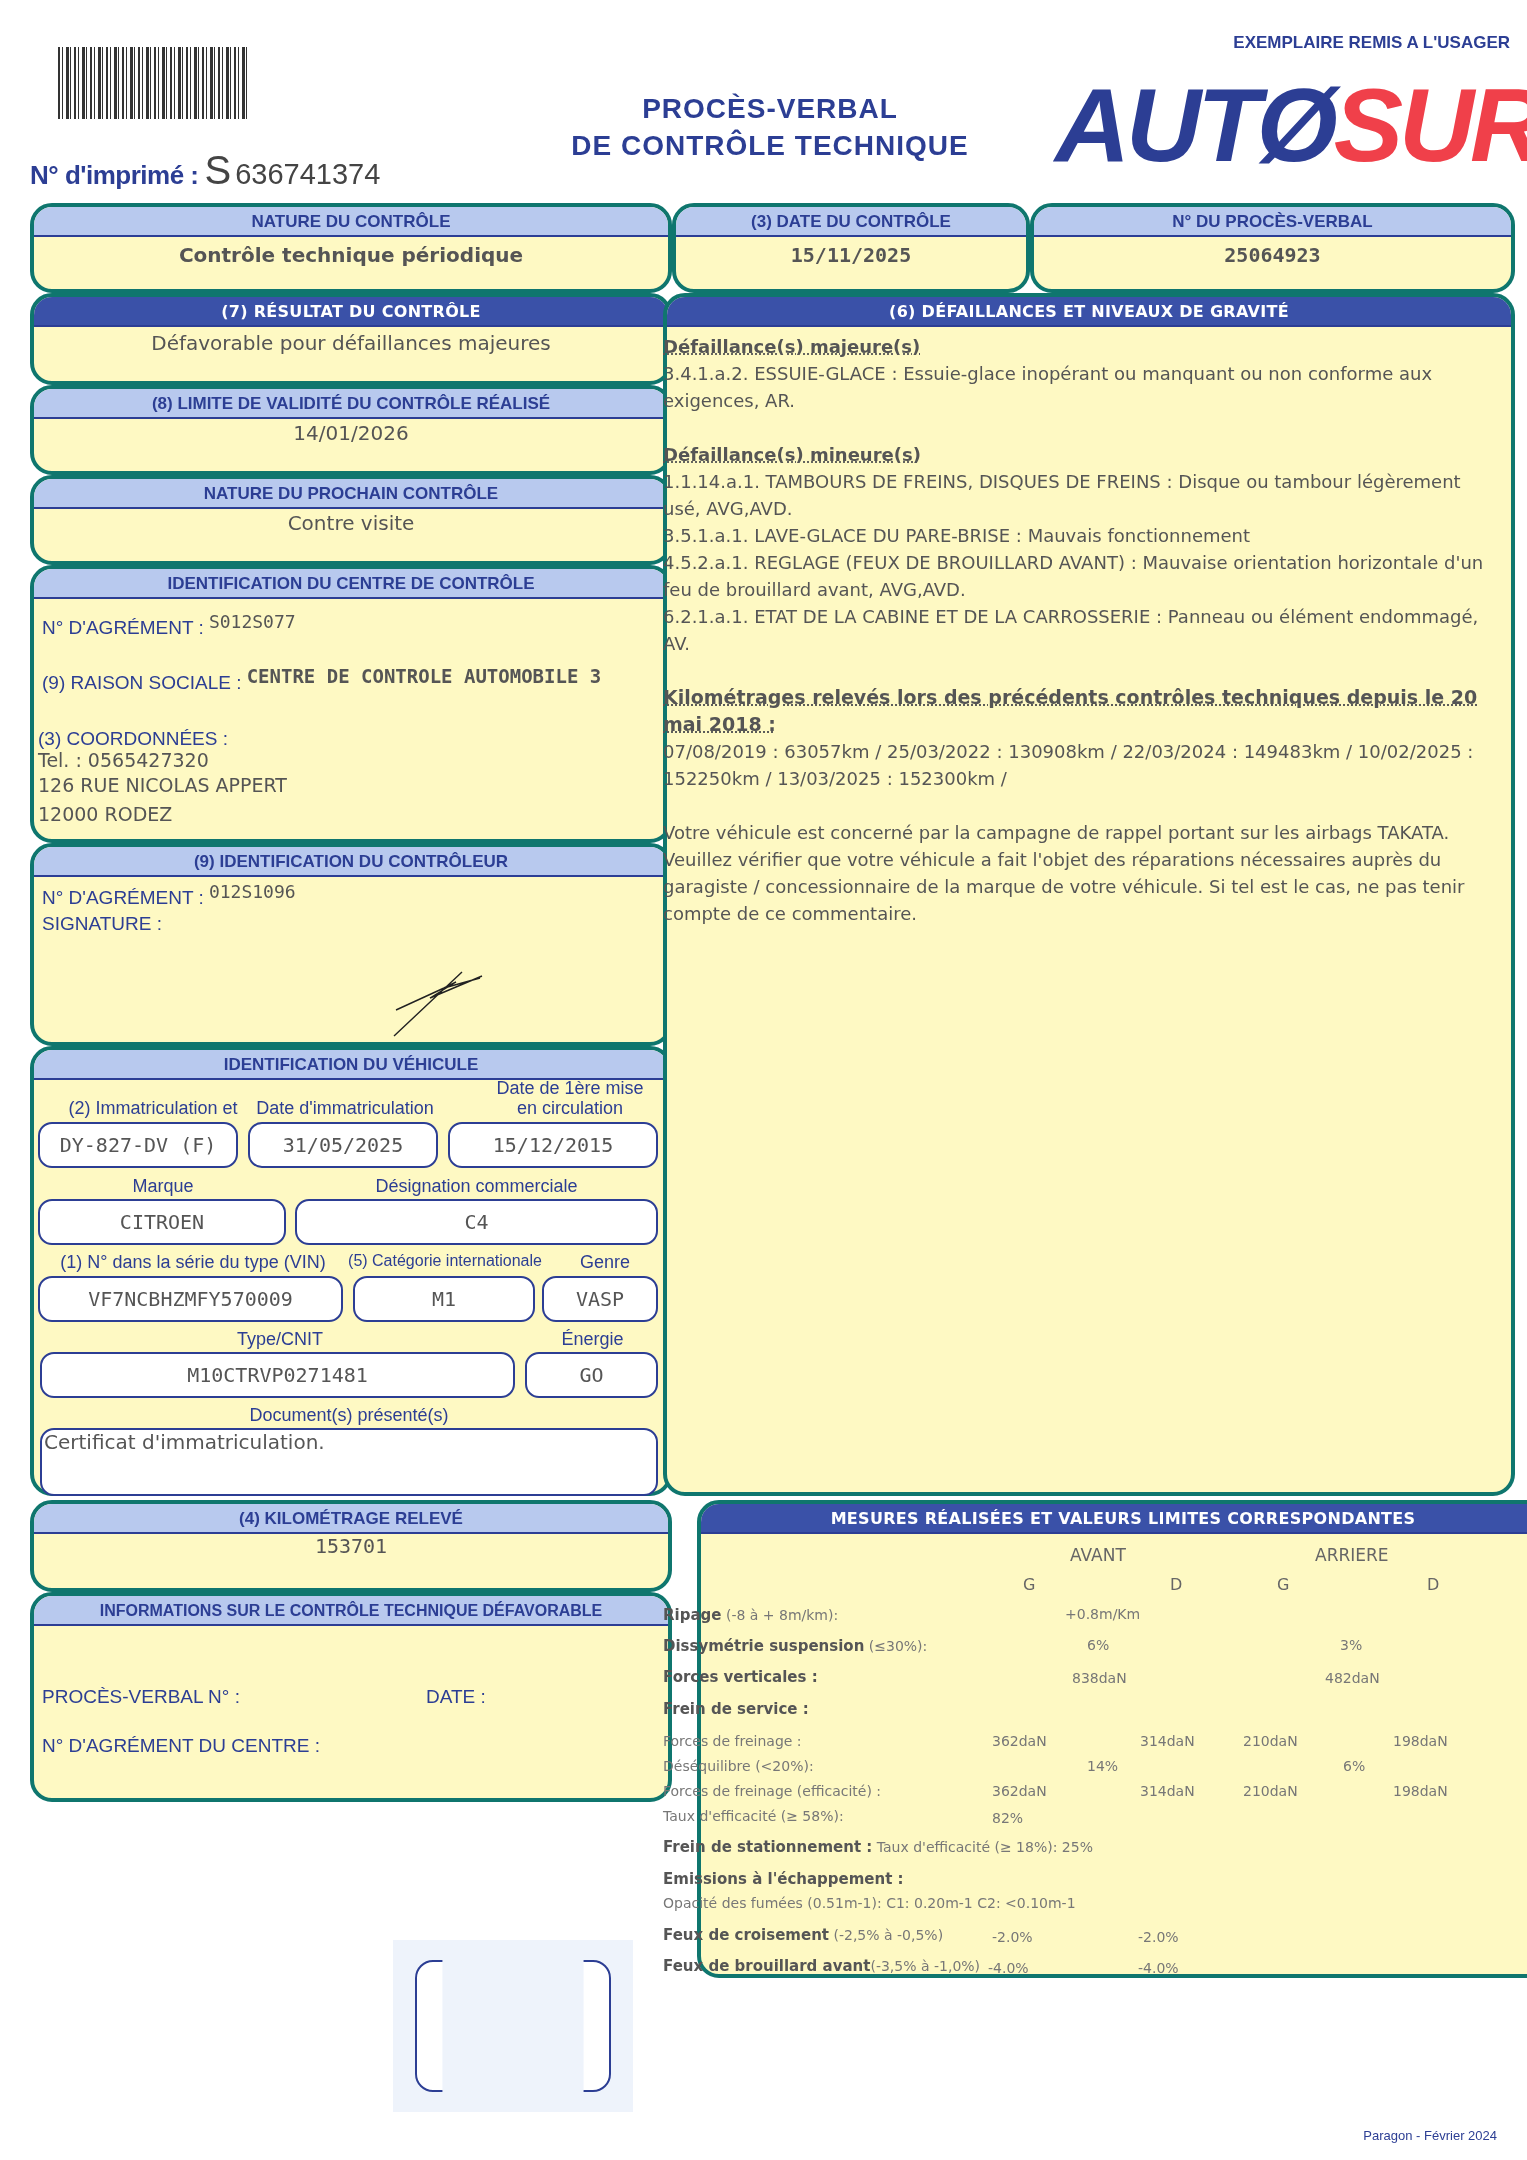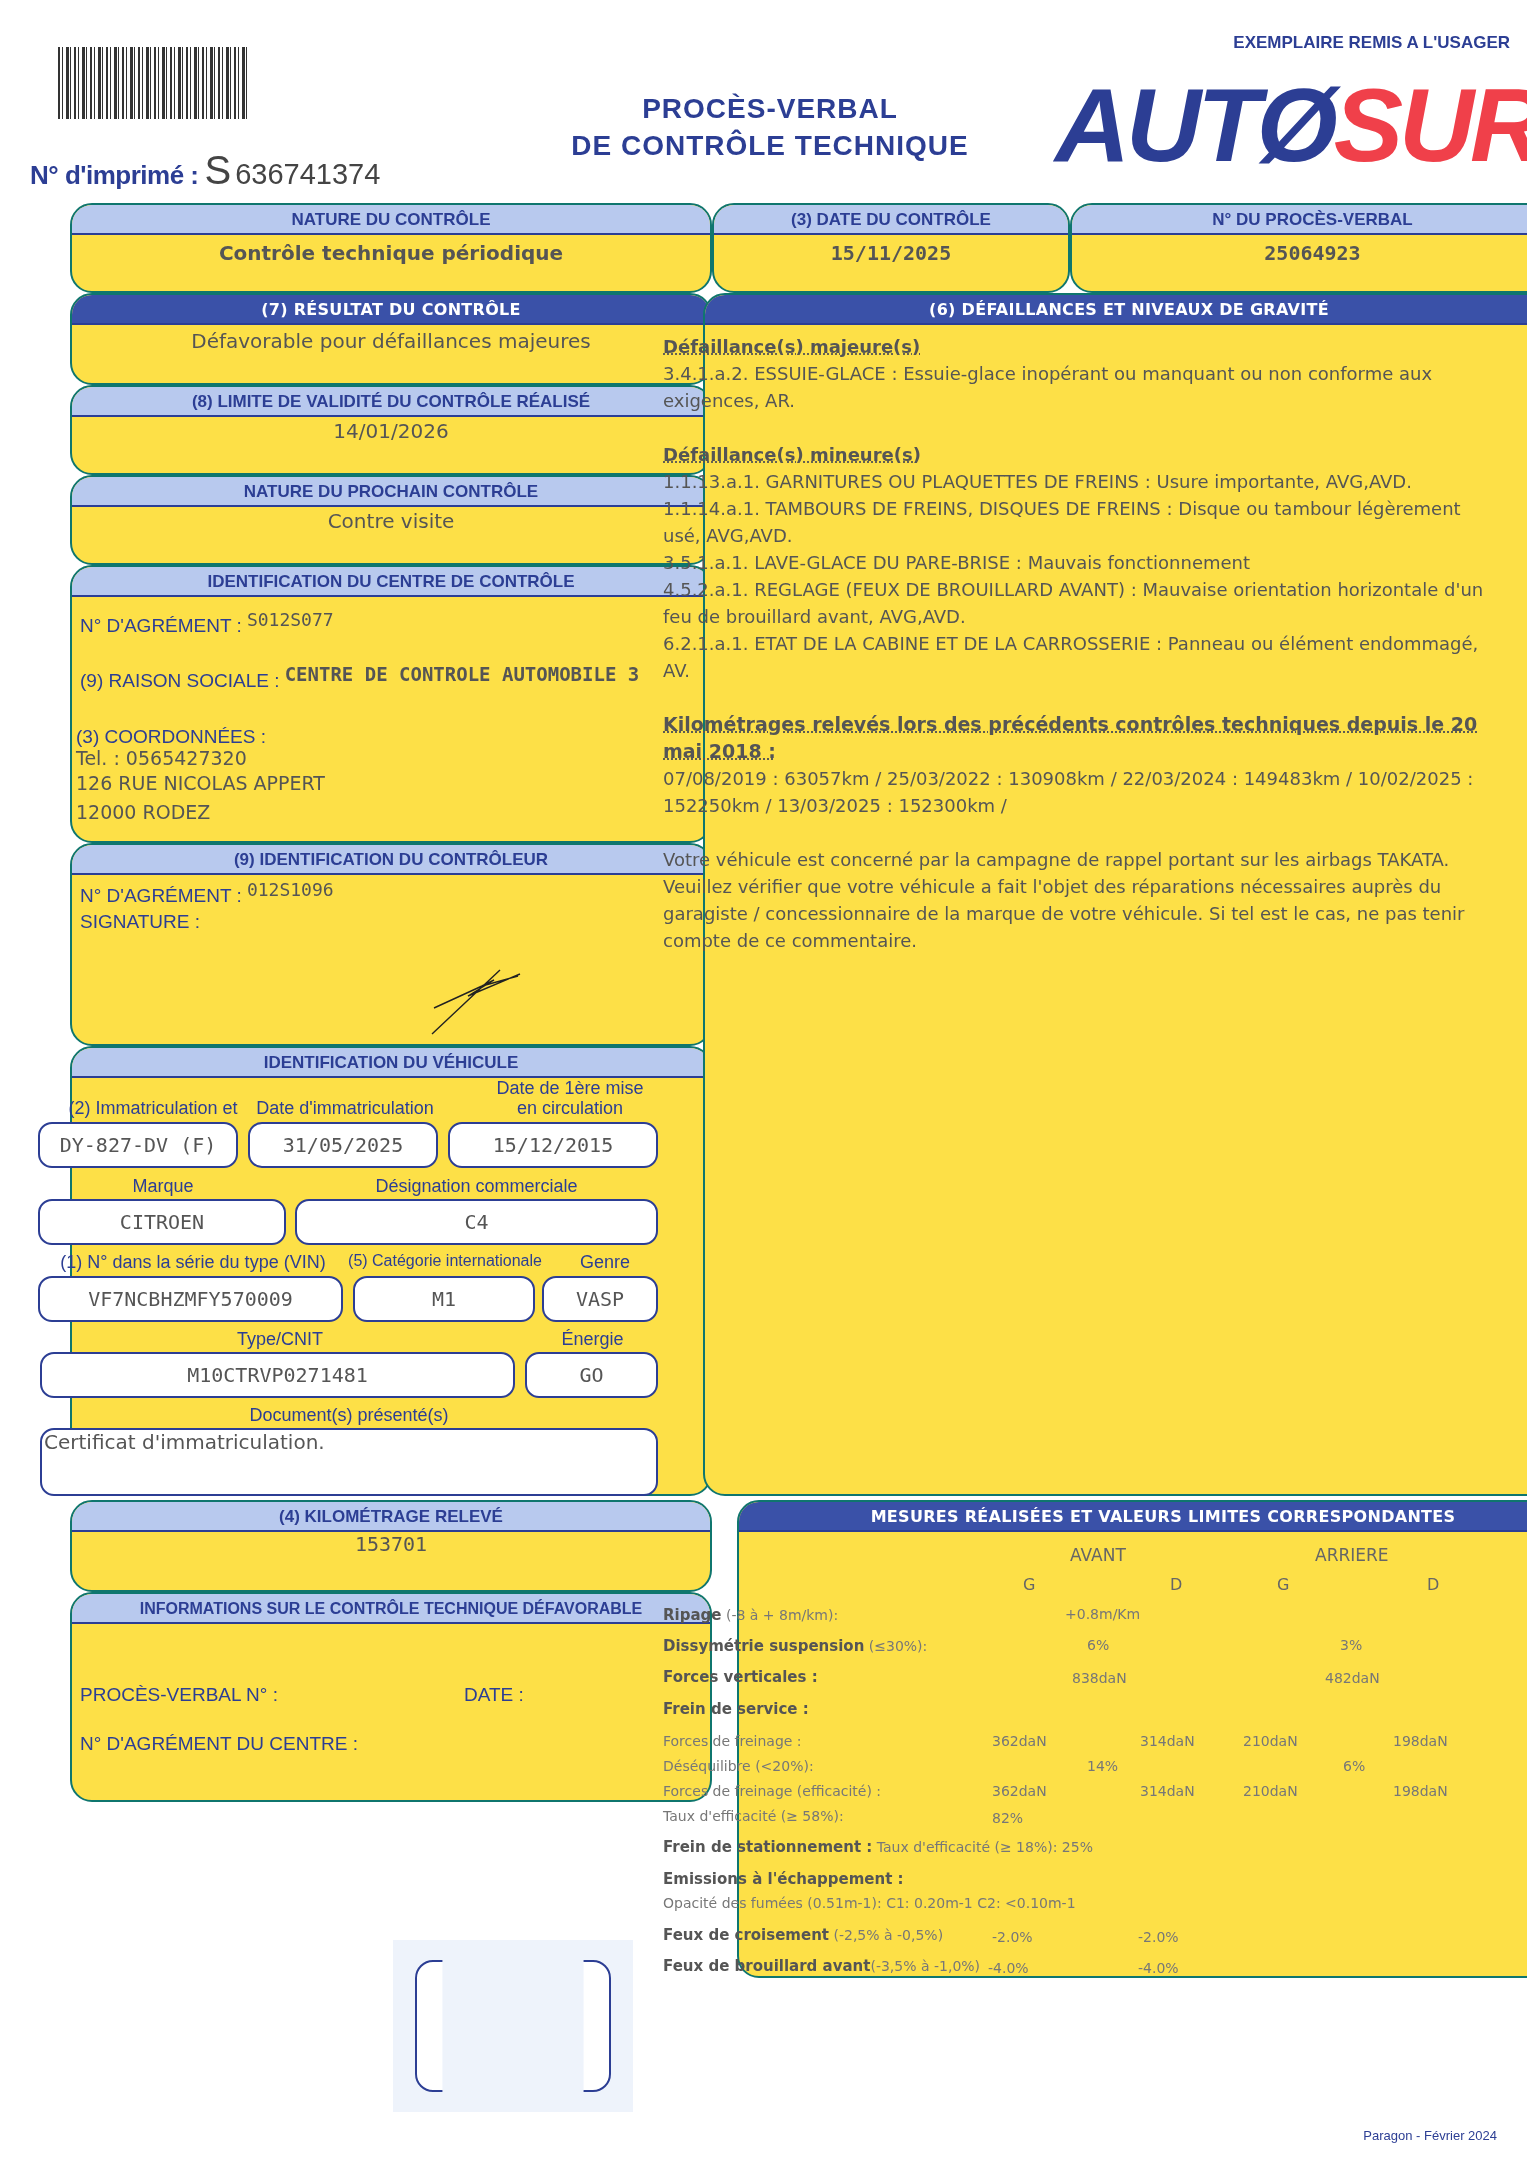--- a/index.html
+++ b/index.html
@@ -19,21 +19,21 @@
   .title { position: absolute; left: 540px; top: 90px; width: 460px; text-align: center;
     font-family: "Liberation Sans", sans-serif; font-weight: bold; color: #2c3e94; font-size: 28px; line-height: 37px; letter-spacing: 1px; }
 
   .exemplaire { position: absolute; right: 17px; top: 33px; color: #2c3e94; font-family: "Liberation Sans", sans-serif; font-weight: bold; font-size: 17px; }
 
   .logo { position: absolute; left: 1055px; top: 80px; font-family: "Liberation Sans", sans-serif; font-weight: bold; font-style: italic; font-size: 104px; line-height: 90px; letter-spacing: -4px; }
   .logo .a { color: #2c3e94; }
   .logo .b { color: #f0404a; }
 
   
-  .box { position: absolute; border: 2px solid #0f766e; border-radius: 22px; background: #fde047; overflow: hidden; margin-left: 40px; }
+  .box { position: absolute; border: 4px solid #0f766e; border-radius: 22px; background: #fef9c3; overflow: hidden; }
   .hdr { height: 30px; line-height: 30px; text-align: center; font-family: "Liberation Sans", sans-serif; font-weight: bold; font-size: 17px; color: #2c3e94;
     background: #b8c9ee; border-bottom: 2px solid #2c3e94; }
   .hdr.dark { background: #3a51a8; color: #fff; font-family: "DejaVu Sans", sans-serif; font-size: 16px; letter-spacing: 0.3px; }
   .val { text-align: center; font-size: 20px; color: #555; padding-top: 6px; }
   .mono { font-family: "DejaVu Sans Mono", monospace; }
 
   .lbl-blue { font-family: "Liberation Sans", sans-serif; color: #2c3e94; font-size: 19px; }
 
   
   .def-area { position: absolute; left: 663px; top: 333px; width: 840px; font-size: 18px; line-height: 27px; color: #555; }
@@ -166,21 +166,20 @@
 </div>
 
 <div class="box" style="left:663px;top:293px;width:852px;height:1203px;">
   <div class="hdr dark">(6) DÉFAILLANCES ET NIVEAUX DE GRAVITÉ</div>
 </div>
 <div class="def-area">
   <div class="head">Défaillance(s) majeure(s)</div>
   <div>3.4.1.a.2. ESSUIE-GLACE : Essuie-glace inopérant ou manquant ou non conforme aux exigences, AR.</div>
   <div class="gap"></div>
   <div class="head">Défaillance(s) mineure(s)</div>
-  <div>1.1.13.a.1. GARNITURES OU PLAQUETTES DE FREINS : Usure importante, AVG,AVD.</div>
   <div>1.1.14.a.1. TAMBOURS DE FREINS, DISQUES DE FREINS : Disque ou tambour légèrement usé, AVG,AVD.</div>
   <div>3.5.1.a.1. LAVE-GLACE DU PARE-BRISE : Mauvais fonctionnement</div>
   <div>4.5.2.a.1. REGLAGE (FEUX DE BROUILLARD AVANT) : Mauvaise orientation horizontale d'un feu de brouillard avant, AVG,AVD.</div>
   <div>6.2.1.a.1. ETAT DE LA CABINE ET DE LA CARROSSERIE : Panneau ou élément endommagé, AV.</div>
   <div class="gap"></div>
   <div class="head" style="font-size:19px;">Kilométrages relevés lors des précédents contrôles techniques depuis le 20 mai 2018 :</div>
   <div>07/08/2019 : 63057km / 25/03/2022 : 130908km / 22/03/2024 : 149483km / 10/02/2025 : 152250km / 13/03/2025 : 152300km /</div>
   <div class="gap"></div>
   <div>Votre véhicule est concerné par la campagne de rappel portant sur les airbags TAKATA. Veuillez vérifier que votre véhicule a fait l'objet des réparations nécessaires auprès du garagiste / concessionnaire de la marque de votre véhicule. Si tel est le cas, ne pas tenir compte de ce commentaire.</div>
 </div>

